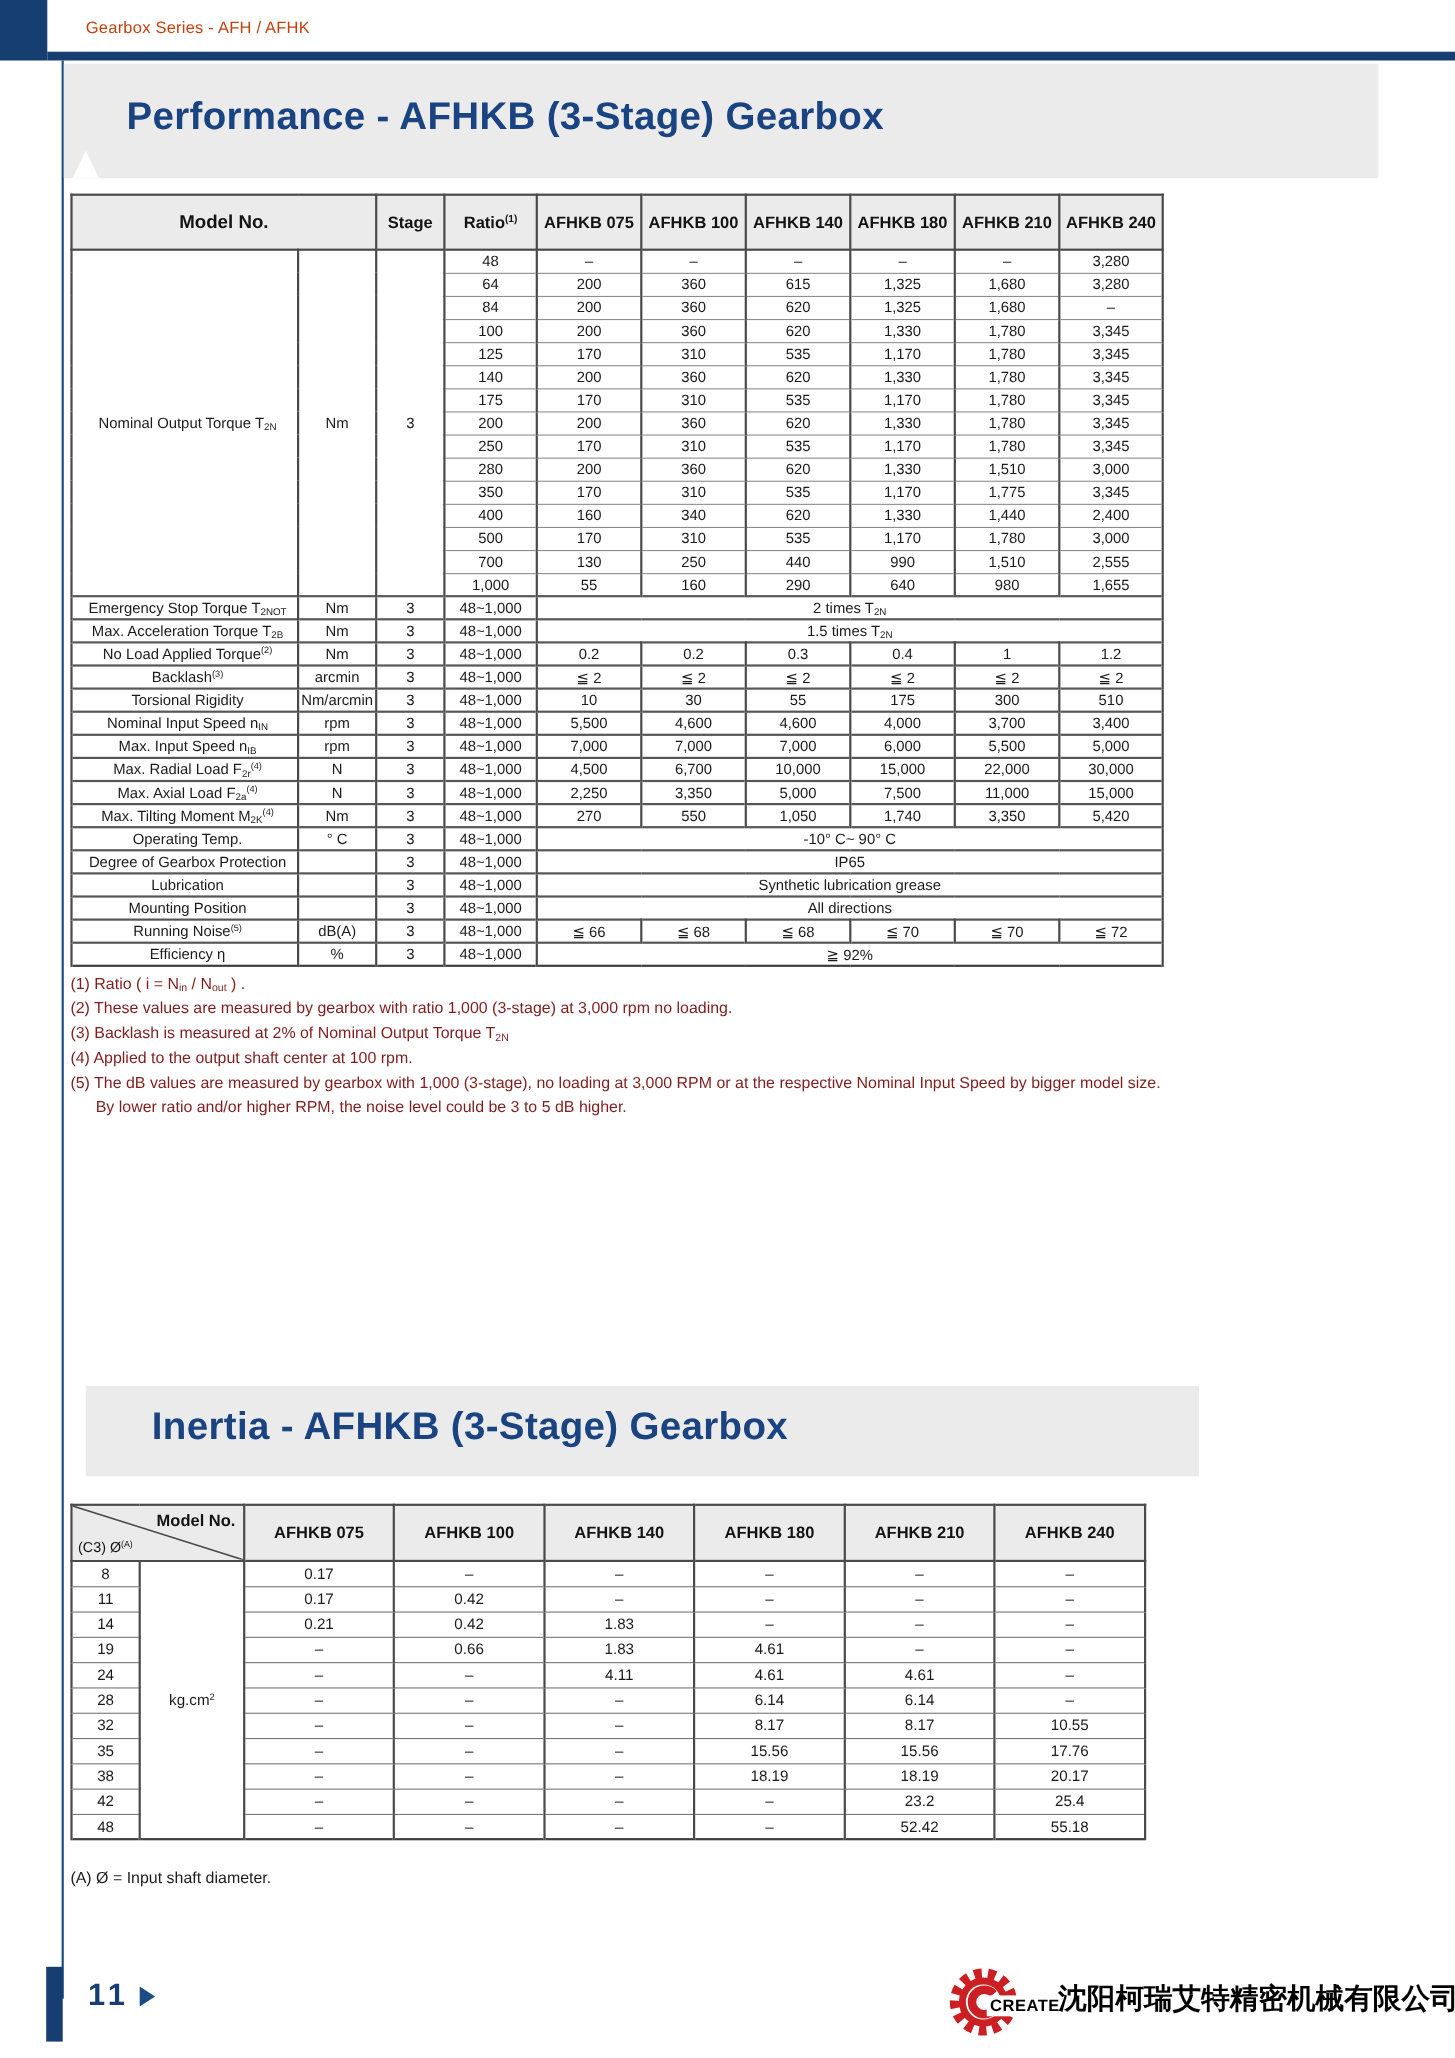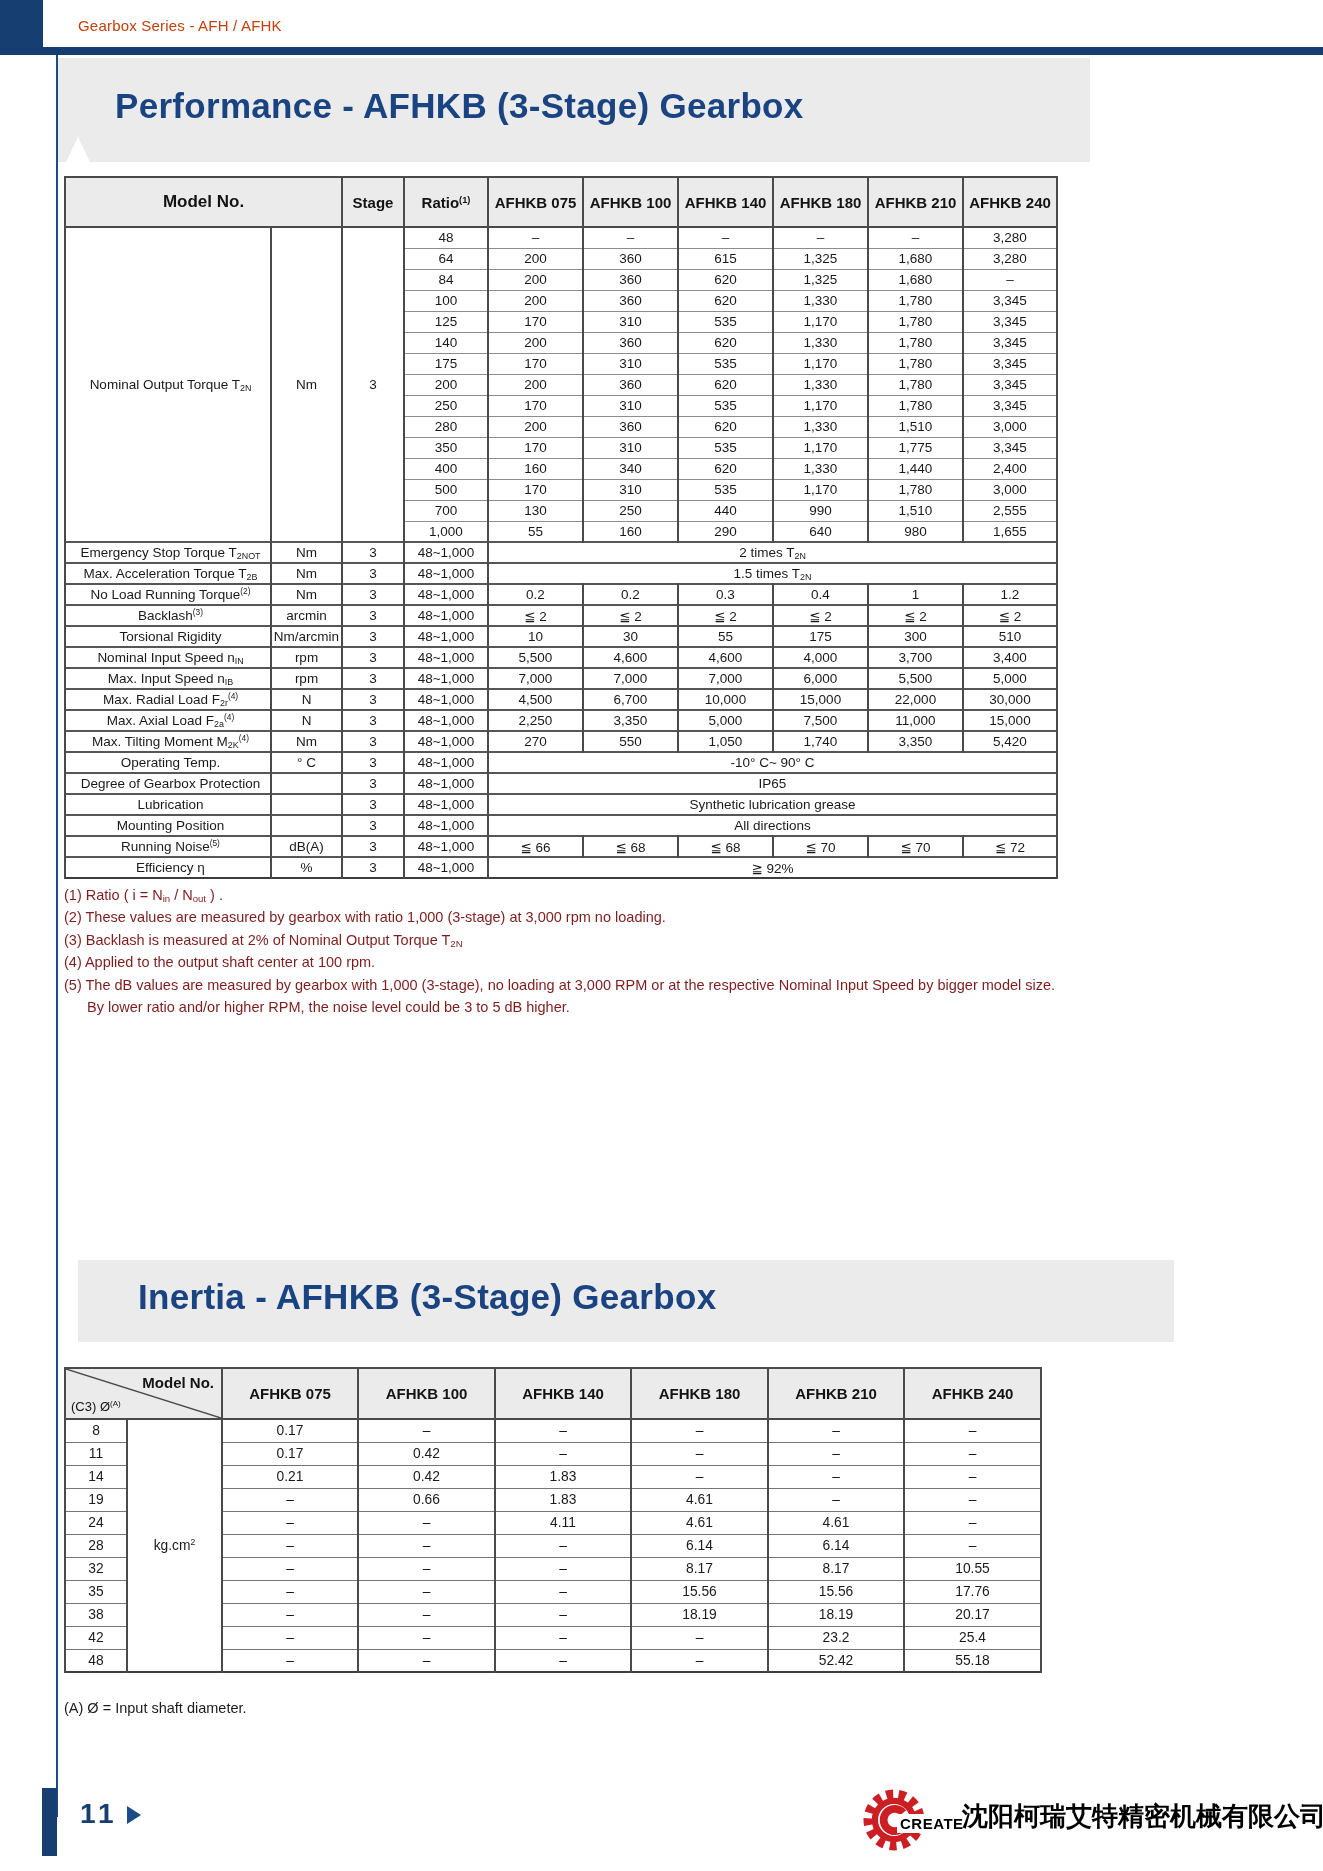--- a/index.html
+++ b/index.html
@@ -9,22 +9,22 @@
   sub{font-size:66%;vertical-align:-2px;line-height:0}
   sup{font-size:62%;vertical-align:5px;line-height:0}
 
   
   .corner-block{left:0;top:0;width:43px;height:55px;background:#163e70}
   .breadcrumb{left:78px;top:17px;font-size:15px;color:#c2410c;letter-spacing:.2px}
   .top-rule{left:43px;top:47px;width:1280px;height:8px;background:#163e70}
   .v-line{left:56px;top:55px;width:2px;height:1762px;background:#1c4c86}
 
   .banner{background:#ebebeb}
-  .banner-perf{left:58px;top:58px;width:1032px;height:104px}
-  .banner-inertia{left:78px;top:1260px;width:1096px;height:82px}
+  .banner-perf{left:58px;top:58px;width:1195px;height:104px}
+  .banner-inertia{left:78px;top:1260px;width:1012px;height:82px}
   .banner-title{font-weight:bold;font-size:35px;color:#1a4382;letter-spacing:.3px}
   .banner-perf .banner-title{padding:28px 0 0 57px}
   .banner-inertia .banner-title{padding:17px 0 0 60px}
   .banner-notch{position:absolute;left:8px;bottom:0;width:0;height:0;
     border-left:12px solid transparent;border-right:12px solid transparent;border-bottom:25px solid #fff}
 
   
   table{border-collapse:collapse;table-layout:fixed;width:100%}
   .tbl-wrap{position:absolute}
   #perf-wrap{left:64px;top:176px;width:992px}
@@ -249,21 +249,21 @@
           <td class="c" colspan="6"><span>2 times T</span><sub>2N</sub></td>
         </tr>
         <tr class="spec-row">
           <td class="lab"><span>Max. Acceleration Torque T</span><sub>2B</sub></td>
           <td class="c unit">Nm</td>
           <td class="c">3</td>
           <td class="c">48~1,000</td>
           <td class="c" colspan="6"><span>1.5 times T</span><sub>2N</sub></td>
         </tr>
         <tr class="spec-row">
-          <td class="lab"><span>No Load Running Torque</span><sup>(2)</sup></td>
+          <td class="lab"><span>No Load Applied Torque</span><sup>(2)</sup></td>
           <td class="c unit">Nm</td>
           <td class="c">3</td>
           <td class="c">48~1,000</td>
           <td class="c">0.2</td>
           <td class="c">0.2</td>
           <td class="c">0.3</td>
           <td class="c">0.4</td>
           <td class="c">1</td>
           <td class="c">1.2</td>
         </tr>

